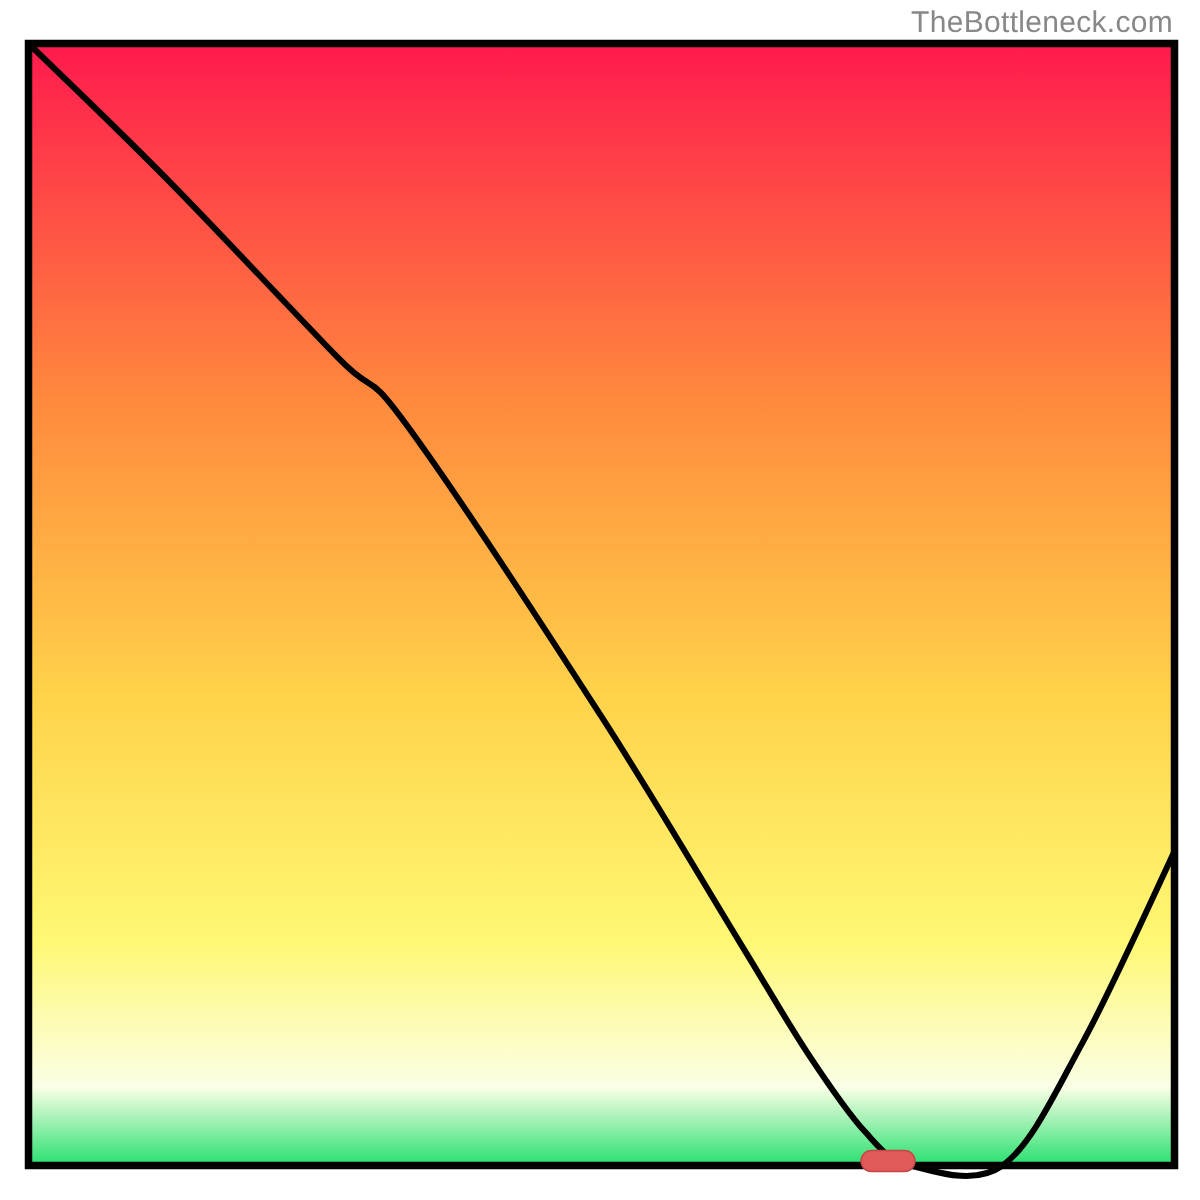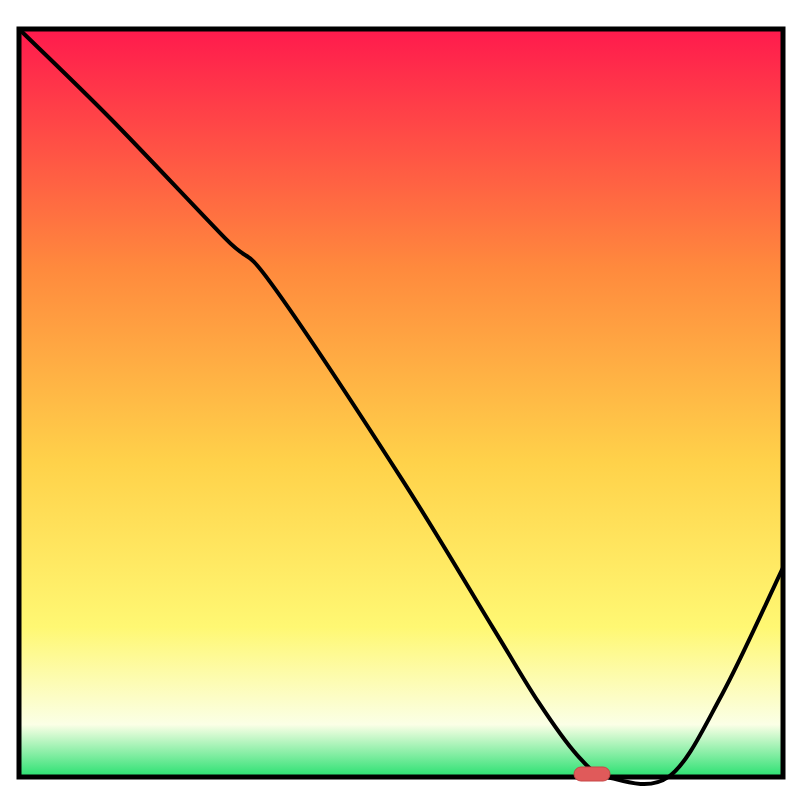--- a/index.html
+++ b/index.html
@@ -50,14 +50,15 @@
 
     <rect x="19" y="29" width="764" height="748" fill="url(#bg-grad)"></rect>
 
     <rect x="19" y="29" width="764" height="748" fill="none" stroke-width="5" stroke="#000000"></rect>
 
     <path id="curve-path" fill="none" stroke-width="4" stroke-linecap="round" stroke="#000000" d="M 19 29 C 34.28 43.96, 76.29999999999998 83.85333333333332, 110.67999999999999 118.75999999999999 C 145.06 153.66666666666666, 198.54 211.01333333333338, 225.28 238.44000000000005 C 252.02 265.86666666666673, 241.83333333333334 243.42666666666668, 271.12 283.32 C 300.4066666666667 323.2133333333333, 364.0733333333333 420.4533333333334, 401 477.8 C 437.9266666666667 535.1466666666666, 469.76 590, 492.68 627.4 C 515.6 664.8, 524.5133333333333 681.0066666666667, 538.52 702.2 C 552.5266666666666 723.3933333333334, 565.26 742.0933333333332, 576.72 754.56 C 588.1800000000001 767.0266666666666, 592 773.26, 607.28 777 C 622.56 780.74, 649.3 790.7133333333334, 668.4 777 C 687.5 763.2866666666666, 702.78 729.6266666666667, 721.88 694.72 C 740.98 659.8133333333334, 772.8133333333333 588.7533333333333, 783 567.56"></path>
 
     <rect id="marker-pill" rx="7" ry="7" height="14" width="36" fill="#e05a5a" x="574" y="767" stroke="#c84646" stroke-width="1"></rect>
   </svg>
 
+  <div class="watermark">TheBottleneck.com</div>
 
 </div>
 
 </body></html>

